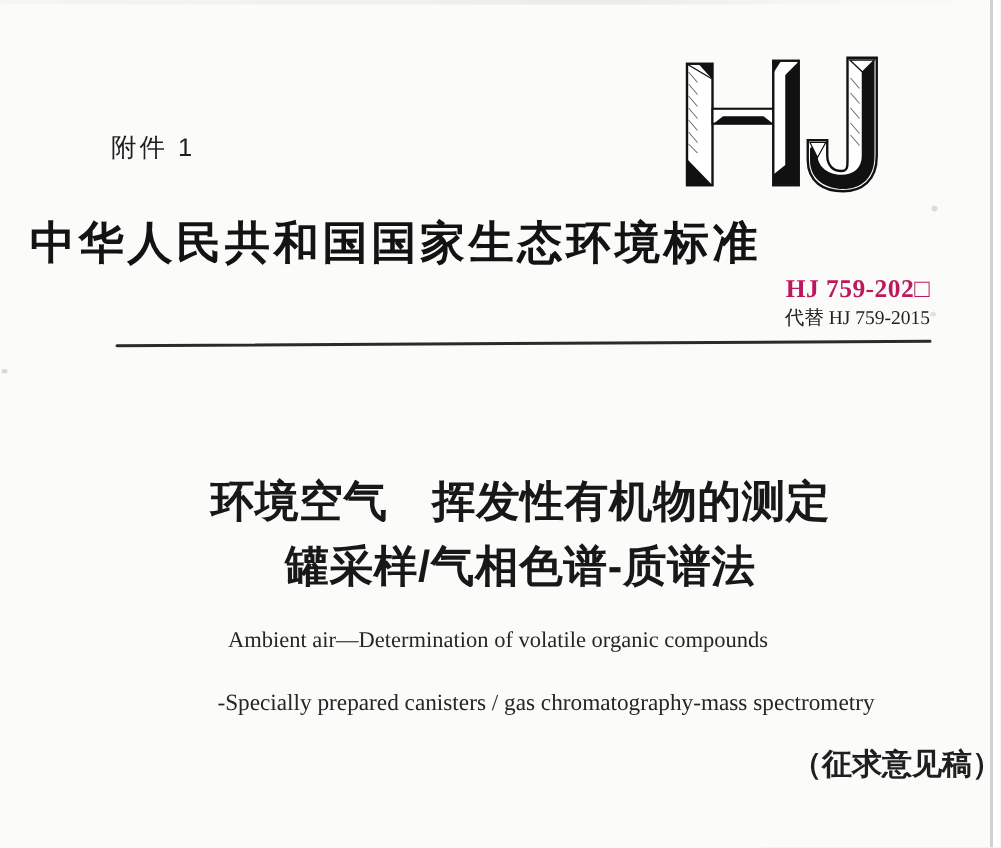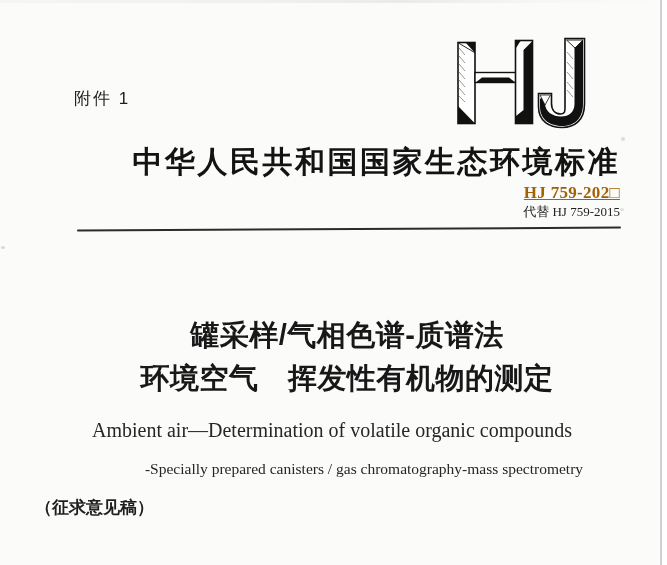--- a/index.html
+++ b/index.html
@@ -25,56 +25,56 @@
 
   .attachment-label{
     position:absolute;left:74px;top:87px;
     font-size:17px;letter-spacing:2px;color:#1e1e1e;
   }
   .logo{
     position:absolute;left:455px;top:36px;width:138px;height:94px;
   }
   .page-heading{
     position:absolute;left:20px;top:142px;width:600px;
-    text-align:right;
+    text-align:left;
     font-size:30px;font-weight:bold;letter-spacing:2.5px;
     color:#131313;white-space:nowrap;
   }
   .standard-number{
     position:absolute;right:47px;top:183px;
-    font-size:17px;font-weight:bold;color:#a16207;
-    letter-spacing:0.3px;white-space:nowrap;text-decoration:underline;
+    font-size:17px;font-weight:bold;color:#be185d;
+    letter-spacing:0.3px;white-space:nowrap;
   }
   .replaces-note{
     position:absolute;right:47px;top:203px;
     font-size:13px;color:#222;white-space:nowrap;
   }
   .header-rule{
     position:absolute;left:77px;top:228px;width:544px;height:2.4px;
     background:var(--rule);
     transform:rotate(-0.3deg);
     border-radius:1px;
   }
   .doc-title{
     position:absolute;left:27px;top:314px;width:640px;
     text-align:center;
     font-size:29px;font-weight:bold;line-height:43px;
     color:#181818;letter-spacing:0.5px;white-space:nowrap;
   }
   .en-line1{
     position:absolute;left:0;top:419px;width:664px;
-    text-align:center;font-size:20px;color:#262626;white-space:nowrap;
+    text-align:center;font-size:15px;color:#262626;white-space:nowrap;
   }
   .en-line2{
     position:absolute;left:0;top:460px;width:664px;
     text-align:center;font-size:15.5px;color:#262626;white-space:nowrap;padding-left:32px;
   }
   .draft-note{
     position:absolute;left:35px;top:496px;width:633px;
-    text-align:left;font-size:17px;font-weight:bold;
+    text-align:right;font-size:20px;font-weight:bold;
     color:#1f1f1f;white-space:nowrap;
   }
 
   
   .scan-edge-line{
     position:absolute;left:660px;top:0;width:2px;height:565px;
     background:var(--scan_edge);opacity:.85;
   }
   .scan-right-margin{
     position:absolute;left:662px;top:0;width:5px;height:565px;
@@ -126,22 +126,22 @@
 
   <div class="page-heading serif">中华人民共和国国家生态环境标准</div>
 
   <div class="standard-number serif">HJ 759-202□</div>
 
   <div class="replaces-note serif">代替 HJ 759-2015</div>
 
   <div class="header-rule"></div>
 
   <div class="doc-title sans">
+    <div>环境空气　挥发性有机物的测定</div>
     <div>罐采样/气相色谱-质谱法</div>
-    <div>环境空气　挥发性有机物的测定</div>
   </div>
 
   <div class="en-line1 serif">Ambient air—Determination of volatile organic compounds</div>
 
   <div class="en-line2 serif">-Specially prepared canisters / gas chromatography-mass spectrometry</div>
 
   <div class="draft-note sans">（征求意见稿）</div>
 
   <div class="scan-top-smudge"></div>
   <div class="scan-edge-line"></div>

